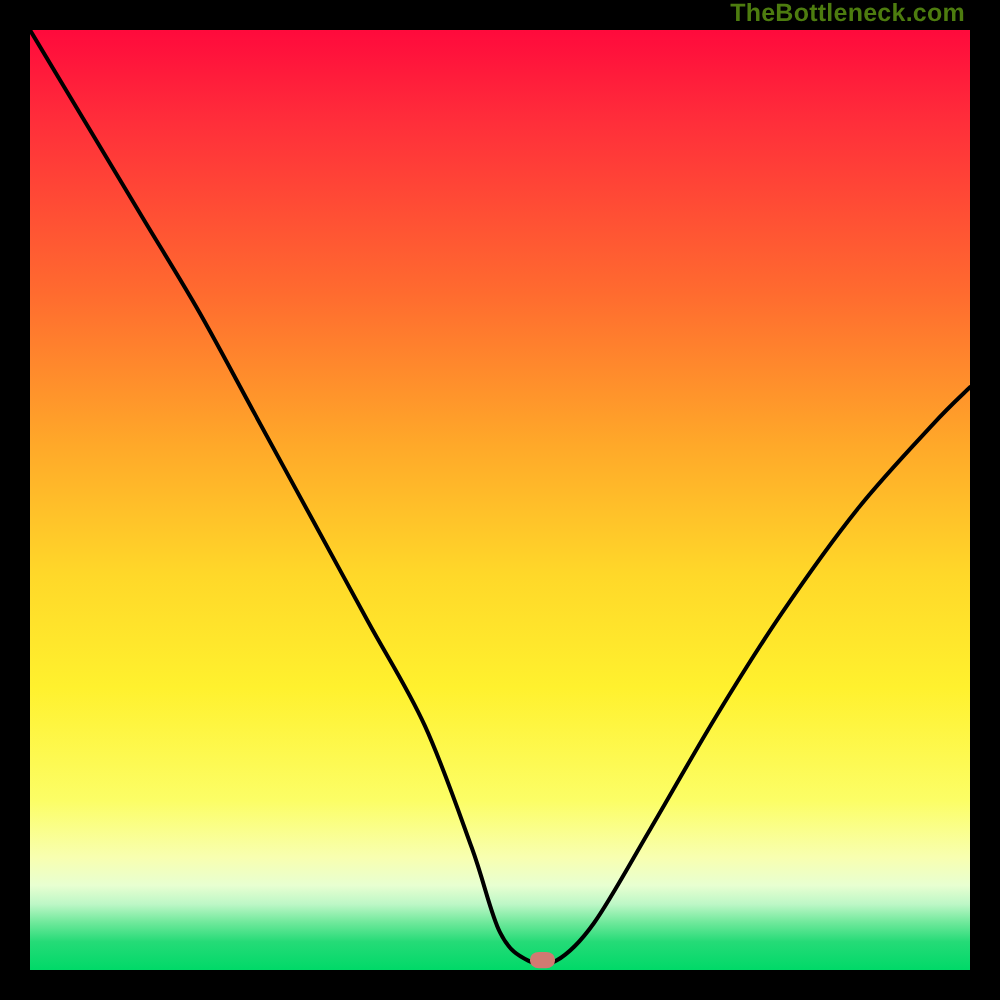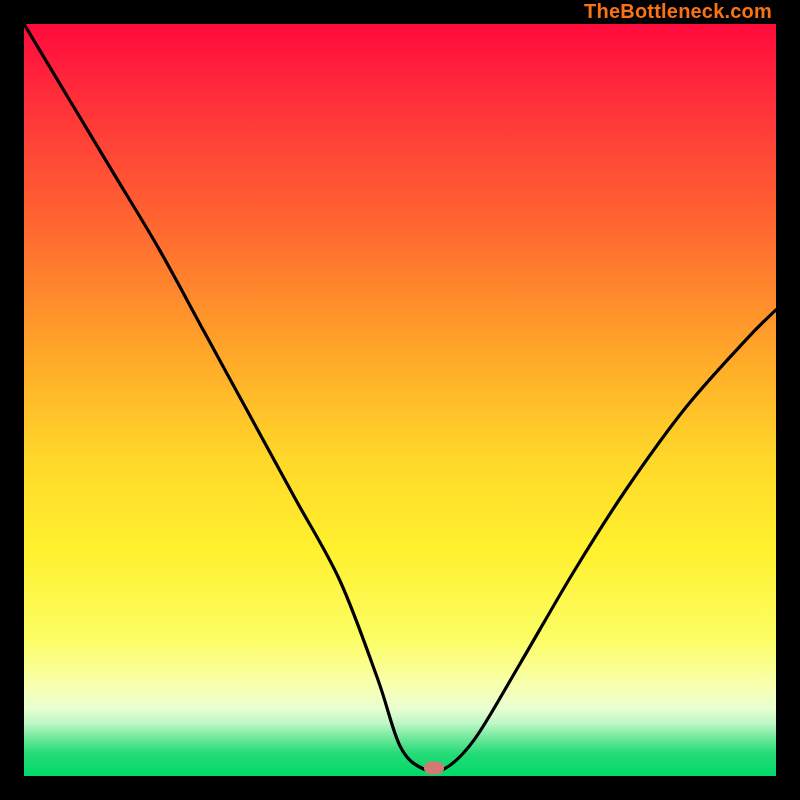--- a/index.html
+++ b/index.html
@@ -44,21 +44,21 @@
       #6de89a 95%,
       #25db77 97%,
       #00d968 100%
     );
   }
   .watermark {
     position: absolute;
     top: 0px;
     right: 28px;
     font: 600 20px Arial, Helvetica, sans-serif;
-    color: #f97316;
+    color: #4d7c0f;
     letter-spacing: 0.2px;
     user-select: none;
   }
   svg.curve {
     position: absolute;
     left: 0; top: 0;
     width: 752px;
     height: 752px;
   }
   .marker {

